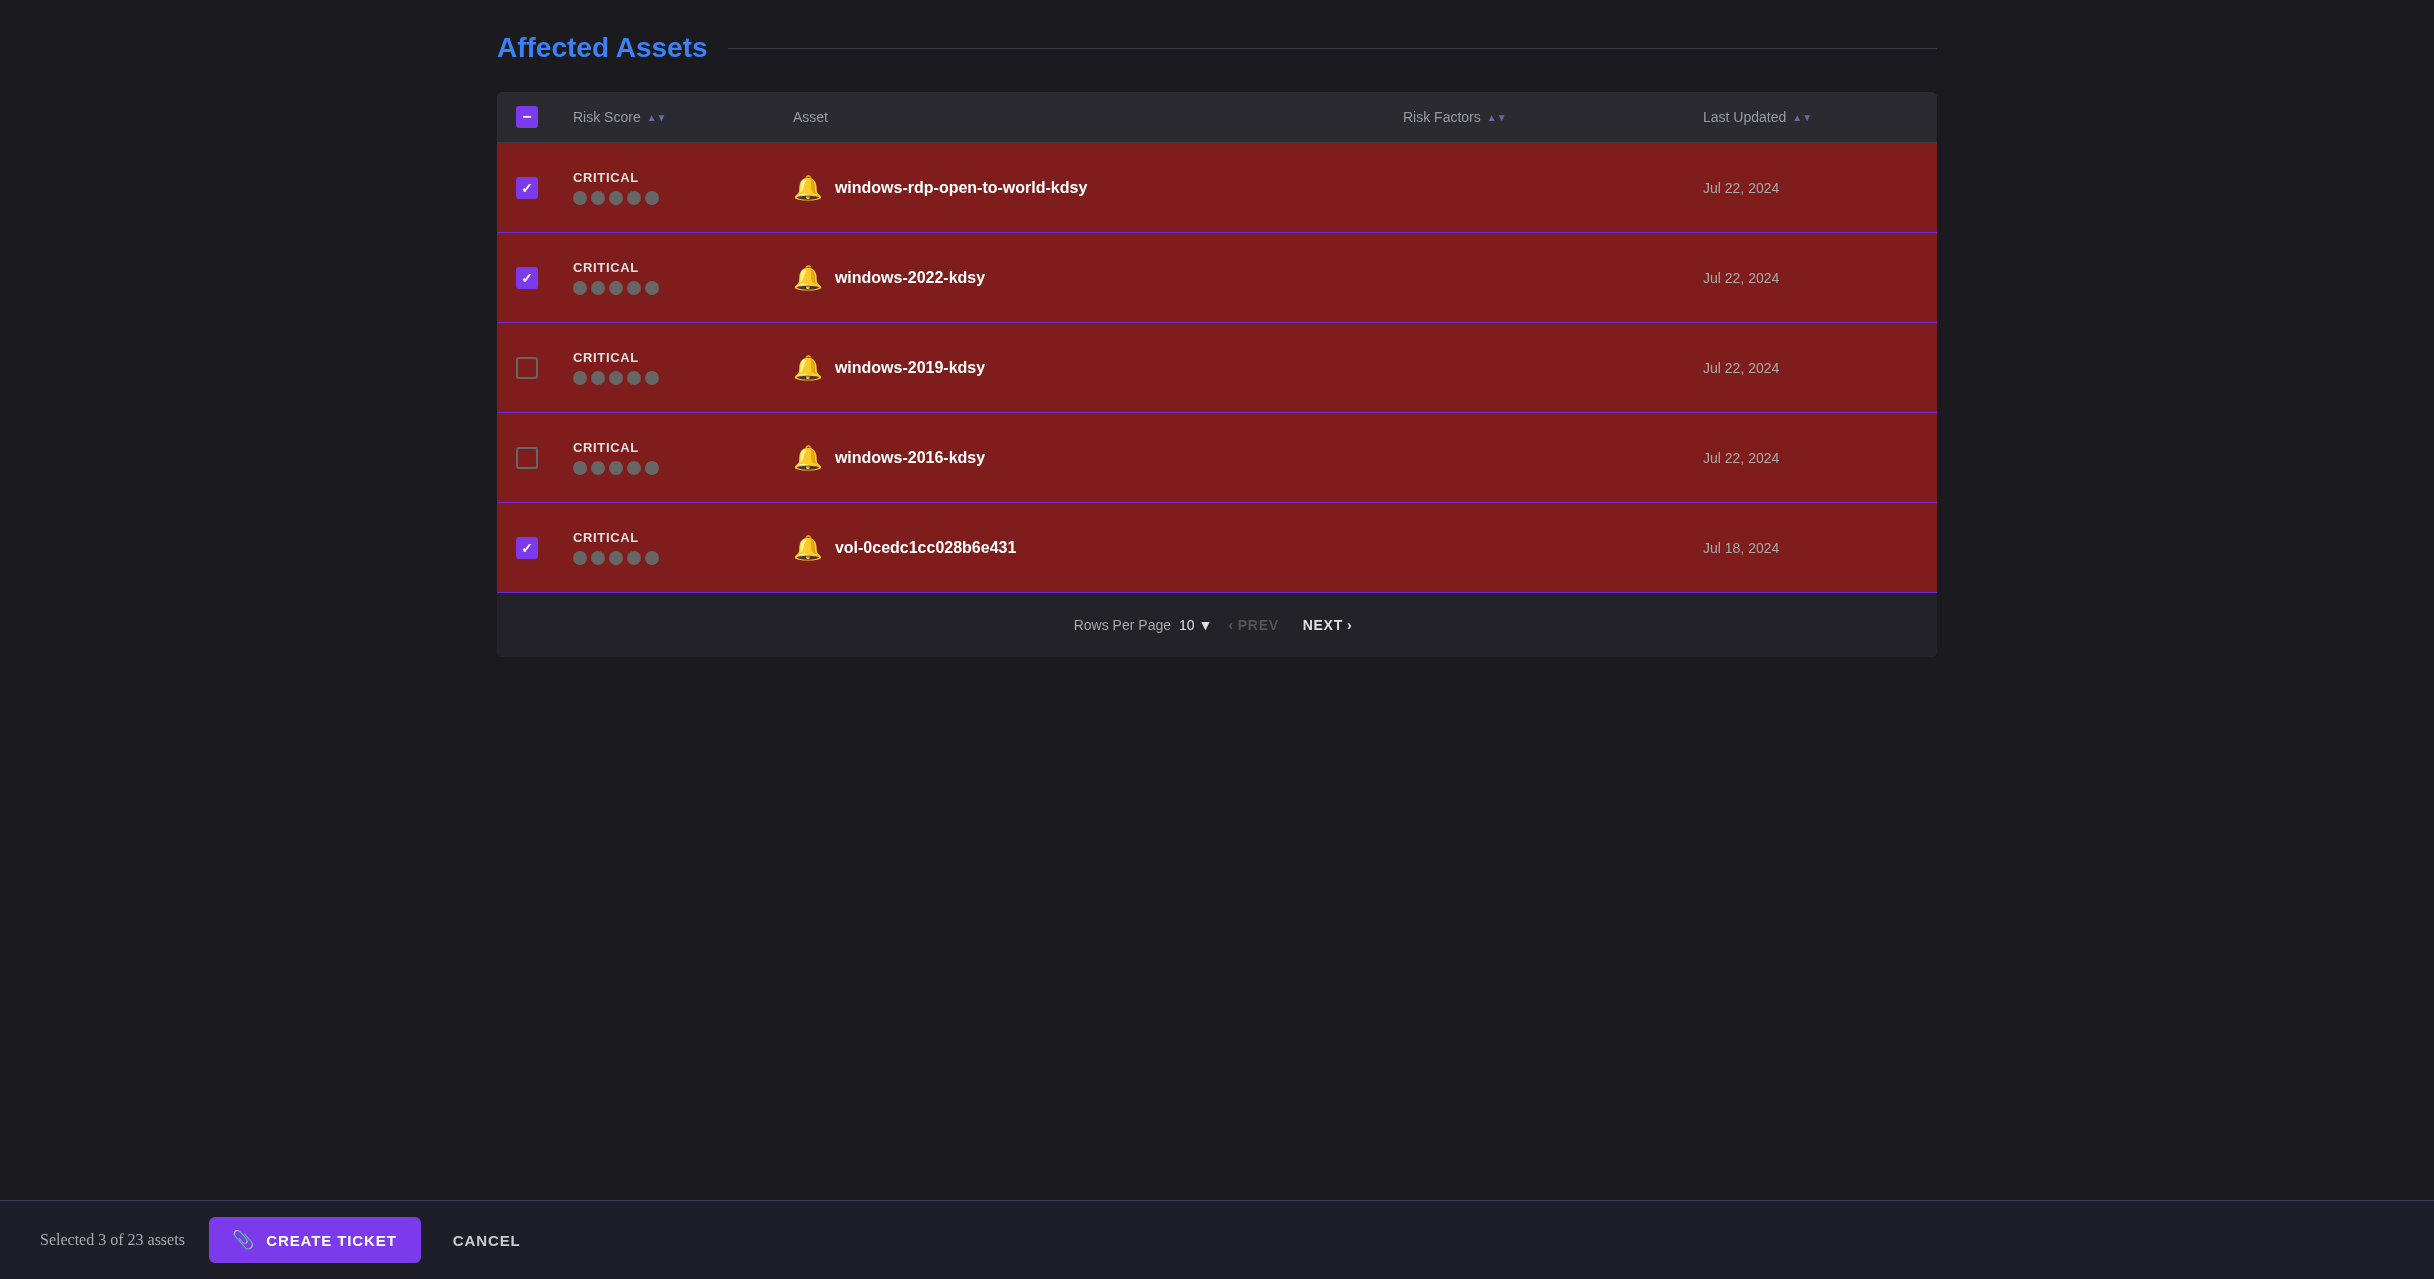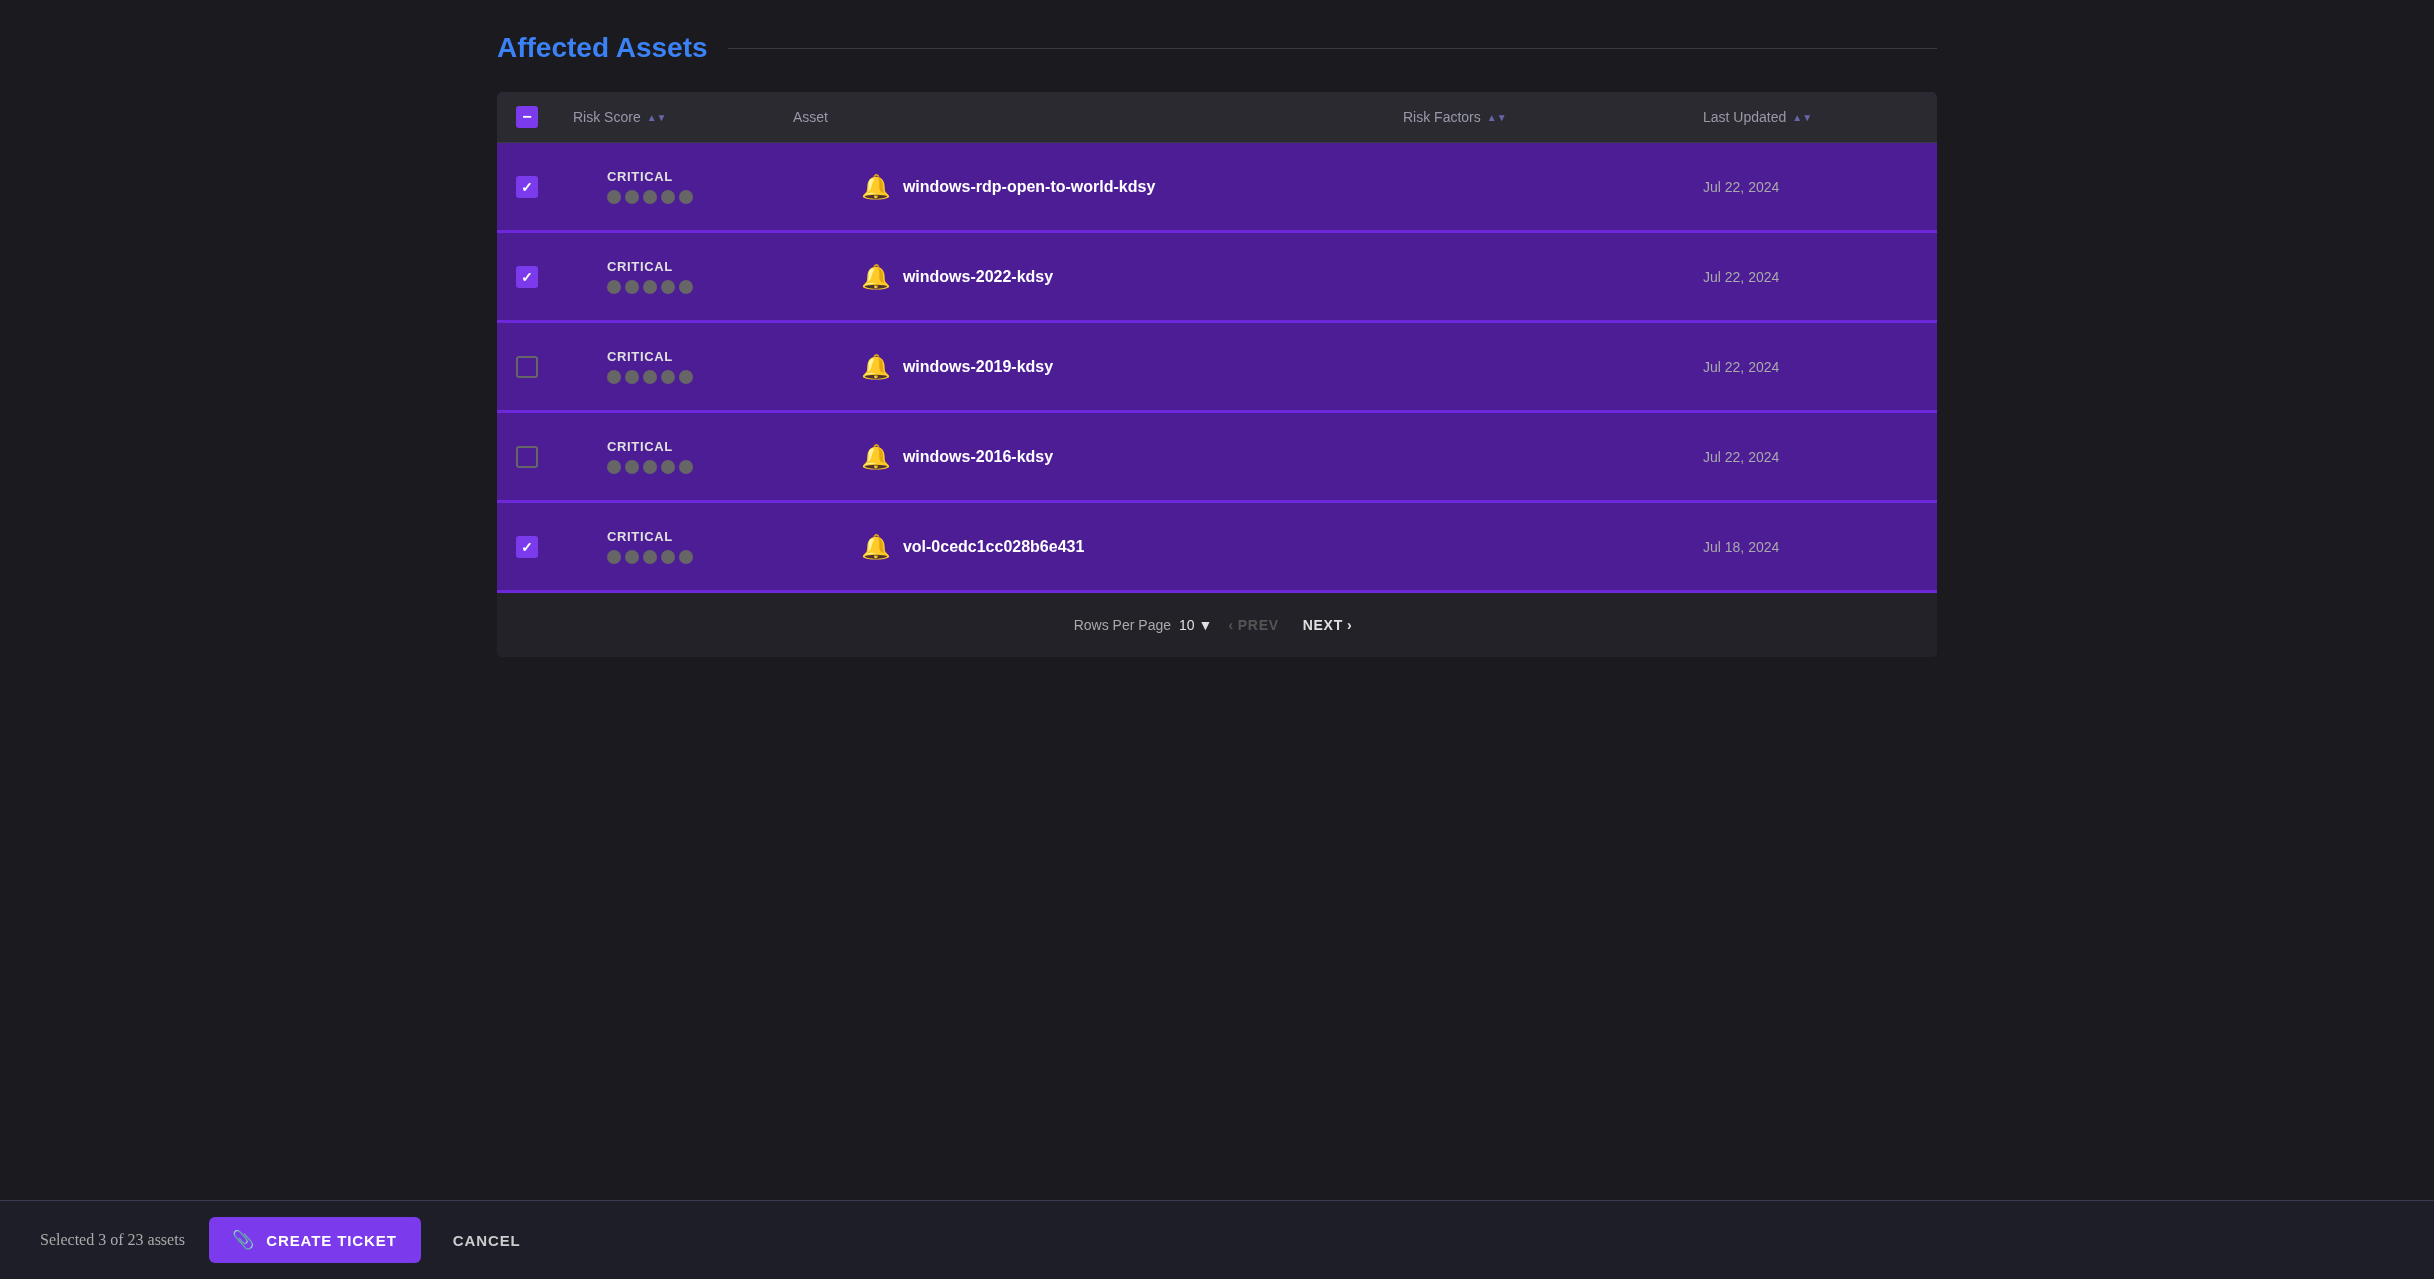--- a/index.html
+++ b/index.html
@@ -26,21 +26,21 @@
       margin-right: 20px;
       white-space: nowrap;
     }
     .title-divider {
       flex: 1;
       height: 1px;
       background: #3a3a45;
     }
     
     .table-container {
-      background: #4c1d95;
+      background: #7f1d1d;
       border-radius: 6px;
       overflow: hidden;
     }
     .table-header {
       display: grid;
       grid-template-columns: 60px 220px 1fr 300px 250px;
       background: #2a2a30;
       padding: 14px 0;
       border-bottom: 1px solid #3a3a45;
     }
@@ -59,25 +59,24 @@
       justify-content: center;
       padding: 0 16px;
     }
     .sort-icon {
       font-size: 10px;
       color: #6666aa;
     }
     .table-row {
       display: grid;
       grid-template-columns: 60px 220px 1fr 300px 250px;
-      border-bottom: 3px solid #6d28d9;
+      border-bottom: 1px solid #6d28d9;
       padding: 0;
       align-items: center;
       min-height: 90px;
-      gap: 34px;
     }
     .table-row:last-of-type {
       border-bottom: none;
     }
     .cell-checkbox {
       display: flex;
       align-items: center;
       justify-content: center;
       padding: 0 16px;
     }

